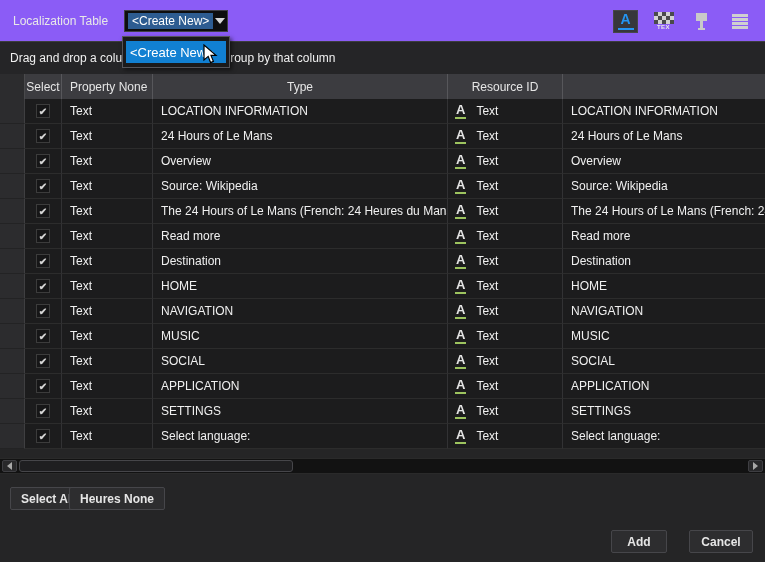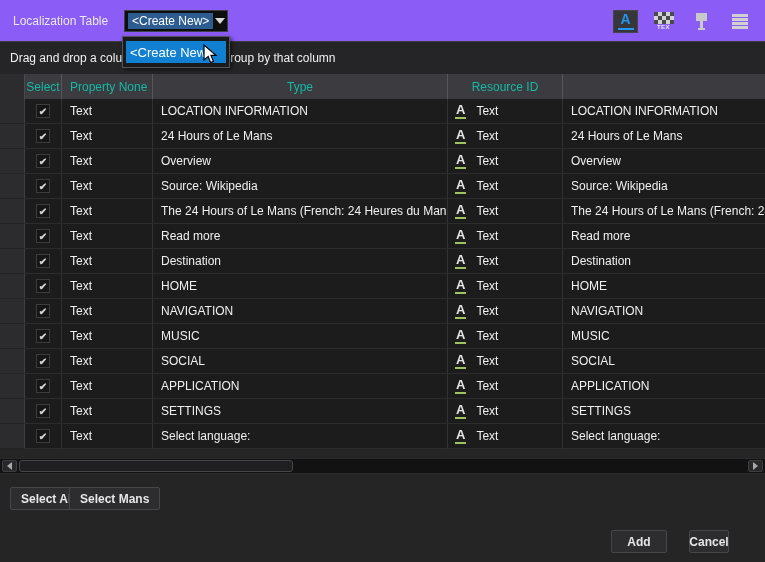--- a/index.html
+++ b/index.html
@@ -68,21 +68,21 @@
     background:#1180d2;color:#ffffff;display:flex;align-items:center;
     font-size:13px;padding-left:4px;white-space:nowrap;cursor:default;
   }
   .cursor{position:absolute;left:203px;top:44px;z-index:30;pointer-events:none;}
   
   .table{
     position:absolute;left:0;top:74px;width:765px;
   }
   .trow{display:grid;grid-template-columns:25px 37px 91px 295px 115px 1fr;height:25px;}
   .thead .cell{
-    background:#3c3c40;color:#14b8a6;border-right:1px solid #57575b;
+    background:#3c3c40;color:#e5e5e5;border-right:1px solid #57575b;
     display:flex;align-items:center;box-sizing:border-box;white-space:nowrap;overflow:hidden;
   }
   .thead .cell:last-child{border-right:none;}
   .thead .rowhead{background:#2c2c2e;border-right:1px solid #4a4a4c;}
   .cell{box-sizing:border-box;display:flex;align-items:center;overflow:hidden;white-space:nowrap;}
   .tbody .cell{
     background:#1c1c1d;border-right:1px solid #323234;border-bottom:1px solid #2c2c2c;
     color:#f0f0f0;
   }
   .tbody .cell:last-child{border-right:none;}
@@ -120,21 +120,21 @@
   }
   
   .btn{
     position:absolute;height:23px;background:#2d2d2f;border:1px solid #46464a;border-radius:2px;
     color:#e6e6e6;font-weight:bold;font-size:12px;display:flex;align-items:center;justify-content:center;
     box-sizing:border-box;padding:0 10px;cursor:default;
   }
   .btn-select-all{left:10px;top:487px;}
   .btn-select-none{left:69px;top:487px;}
   .btn-add{left:611px;top:530px;width:56px;}
-  .btn-cancel{left:689px;top:530px;width:40px;}
+  .btn-cancel{left:689px;top:530px;width:64px;}
 </style>
 </head>
 <body>
 
 <div class="toolbar">
   <span class="toolbar-title">Localization Table</span>
 
   <div class="combo">
     <span class="combo-text">&lt;Create New&gt;</span>
     <span class="combo-arrow"></span>
@@ -393,15 +393,15 @@
   <div class="hs-btn hs-left">
       <span class="tri-l"></span>
     </div>
   <div class="hs-thumb"></div>
   <div class="hs-btn hs-right">
       <span class="tri-r"></span>
     </div>
 </div>
 
 <div class="btn btn-select-all">Select All</div>
-<div class="btn btn-select-none">Select Mans</div>
+<div class="btn btn-select-none">Heures None</div>
 <div class="btn btn-add">Add</div>
 <div class="btn btn-cancel">Cancel</div>
 
 </body></html>

